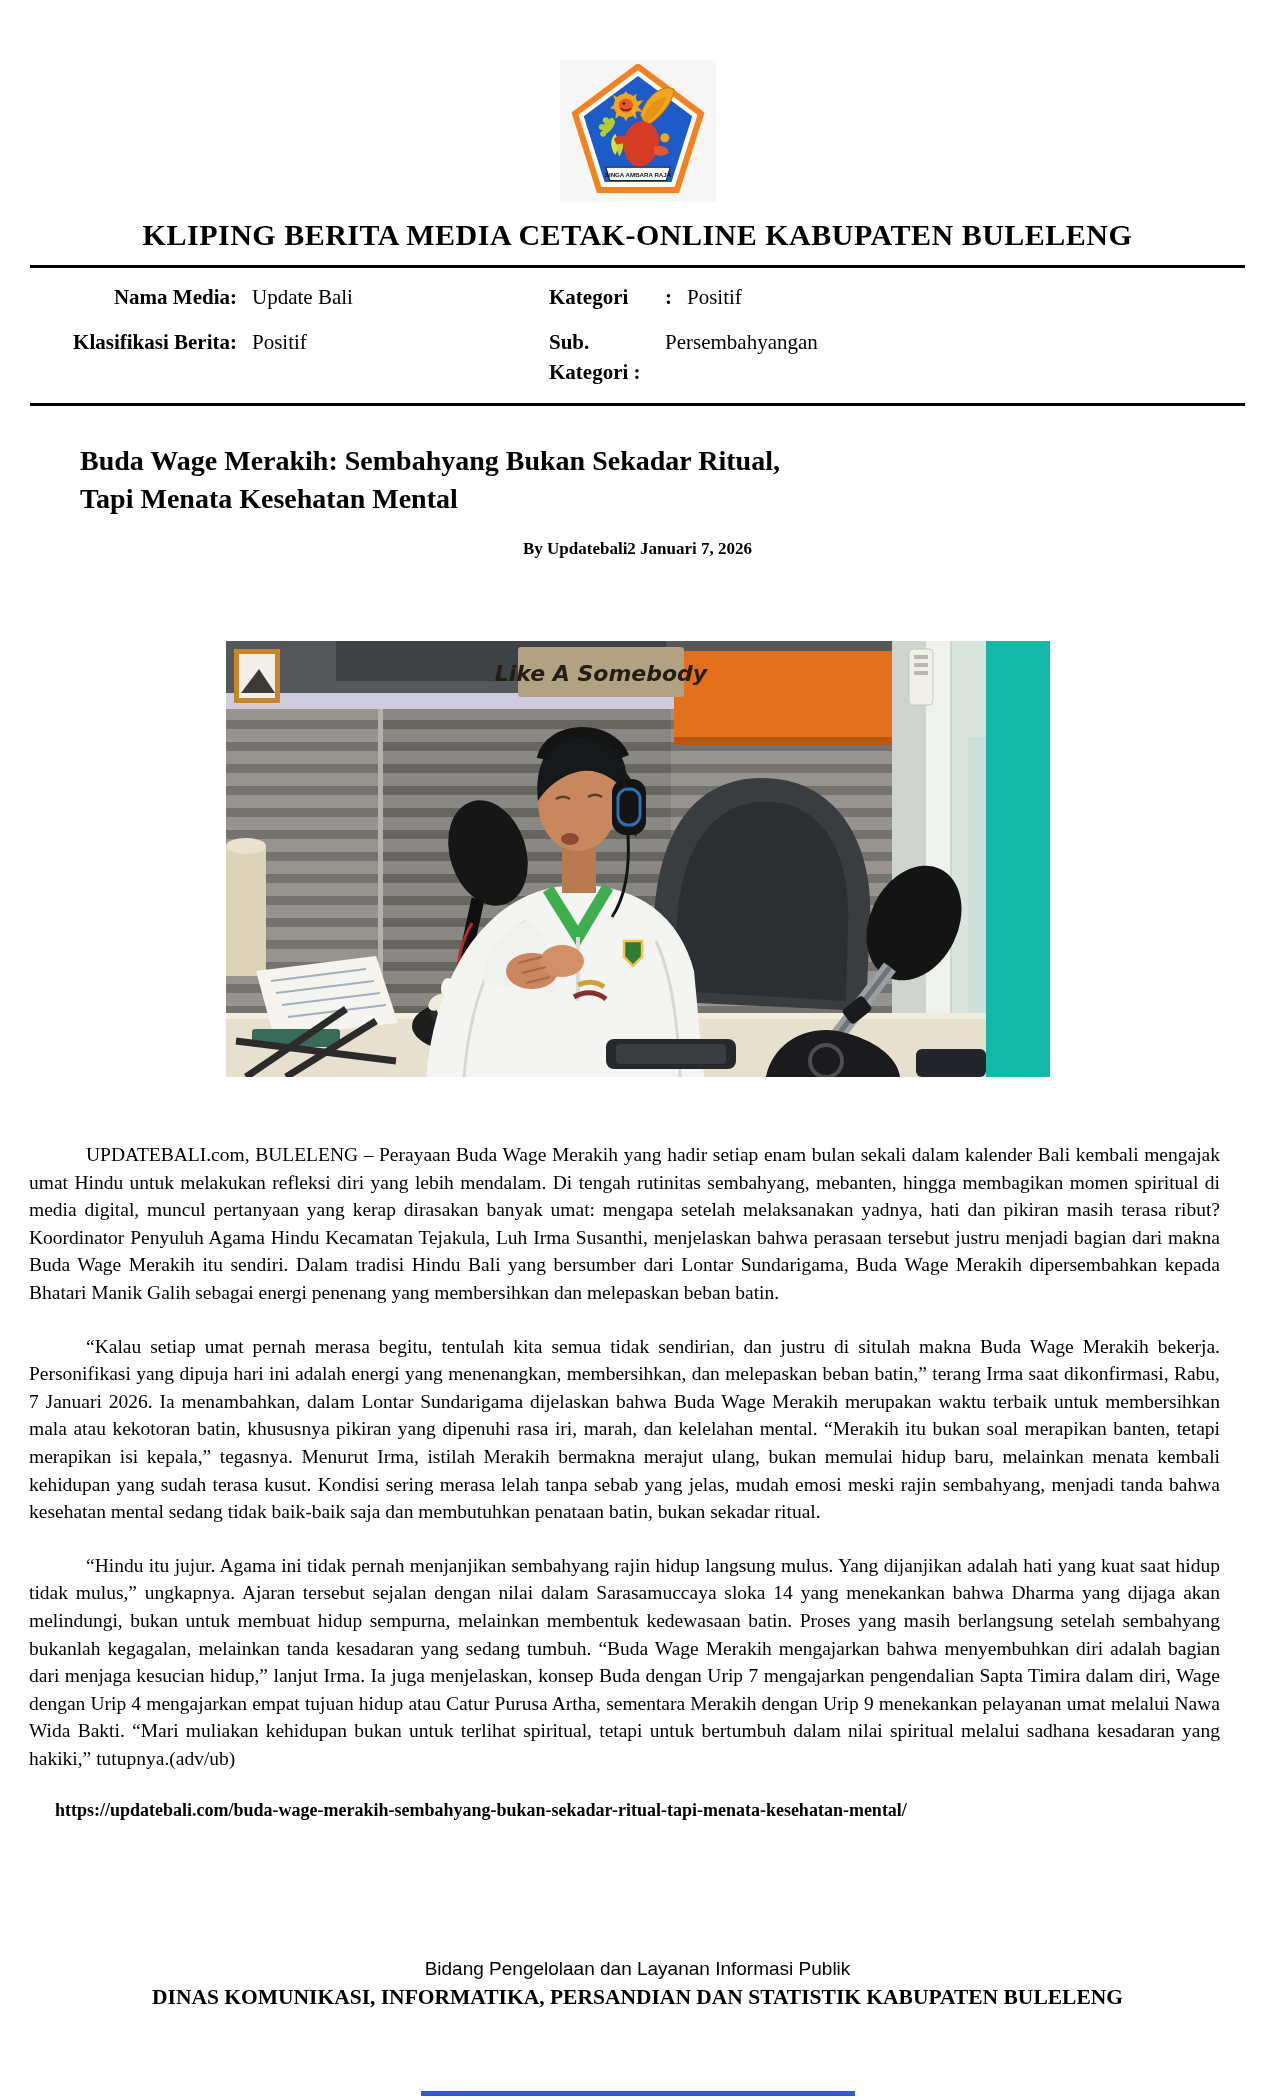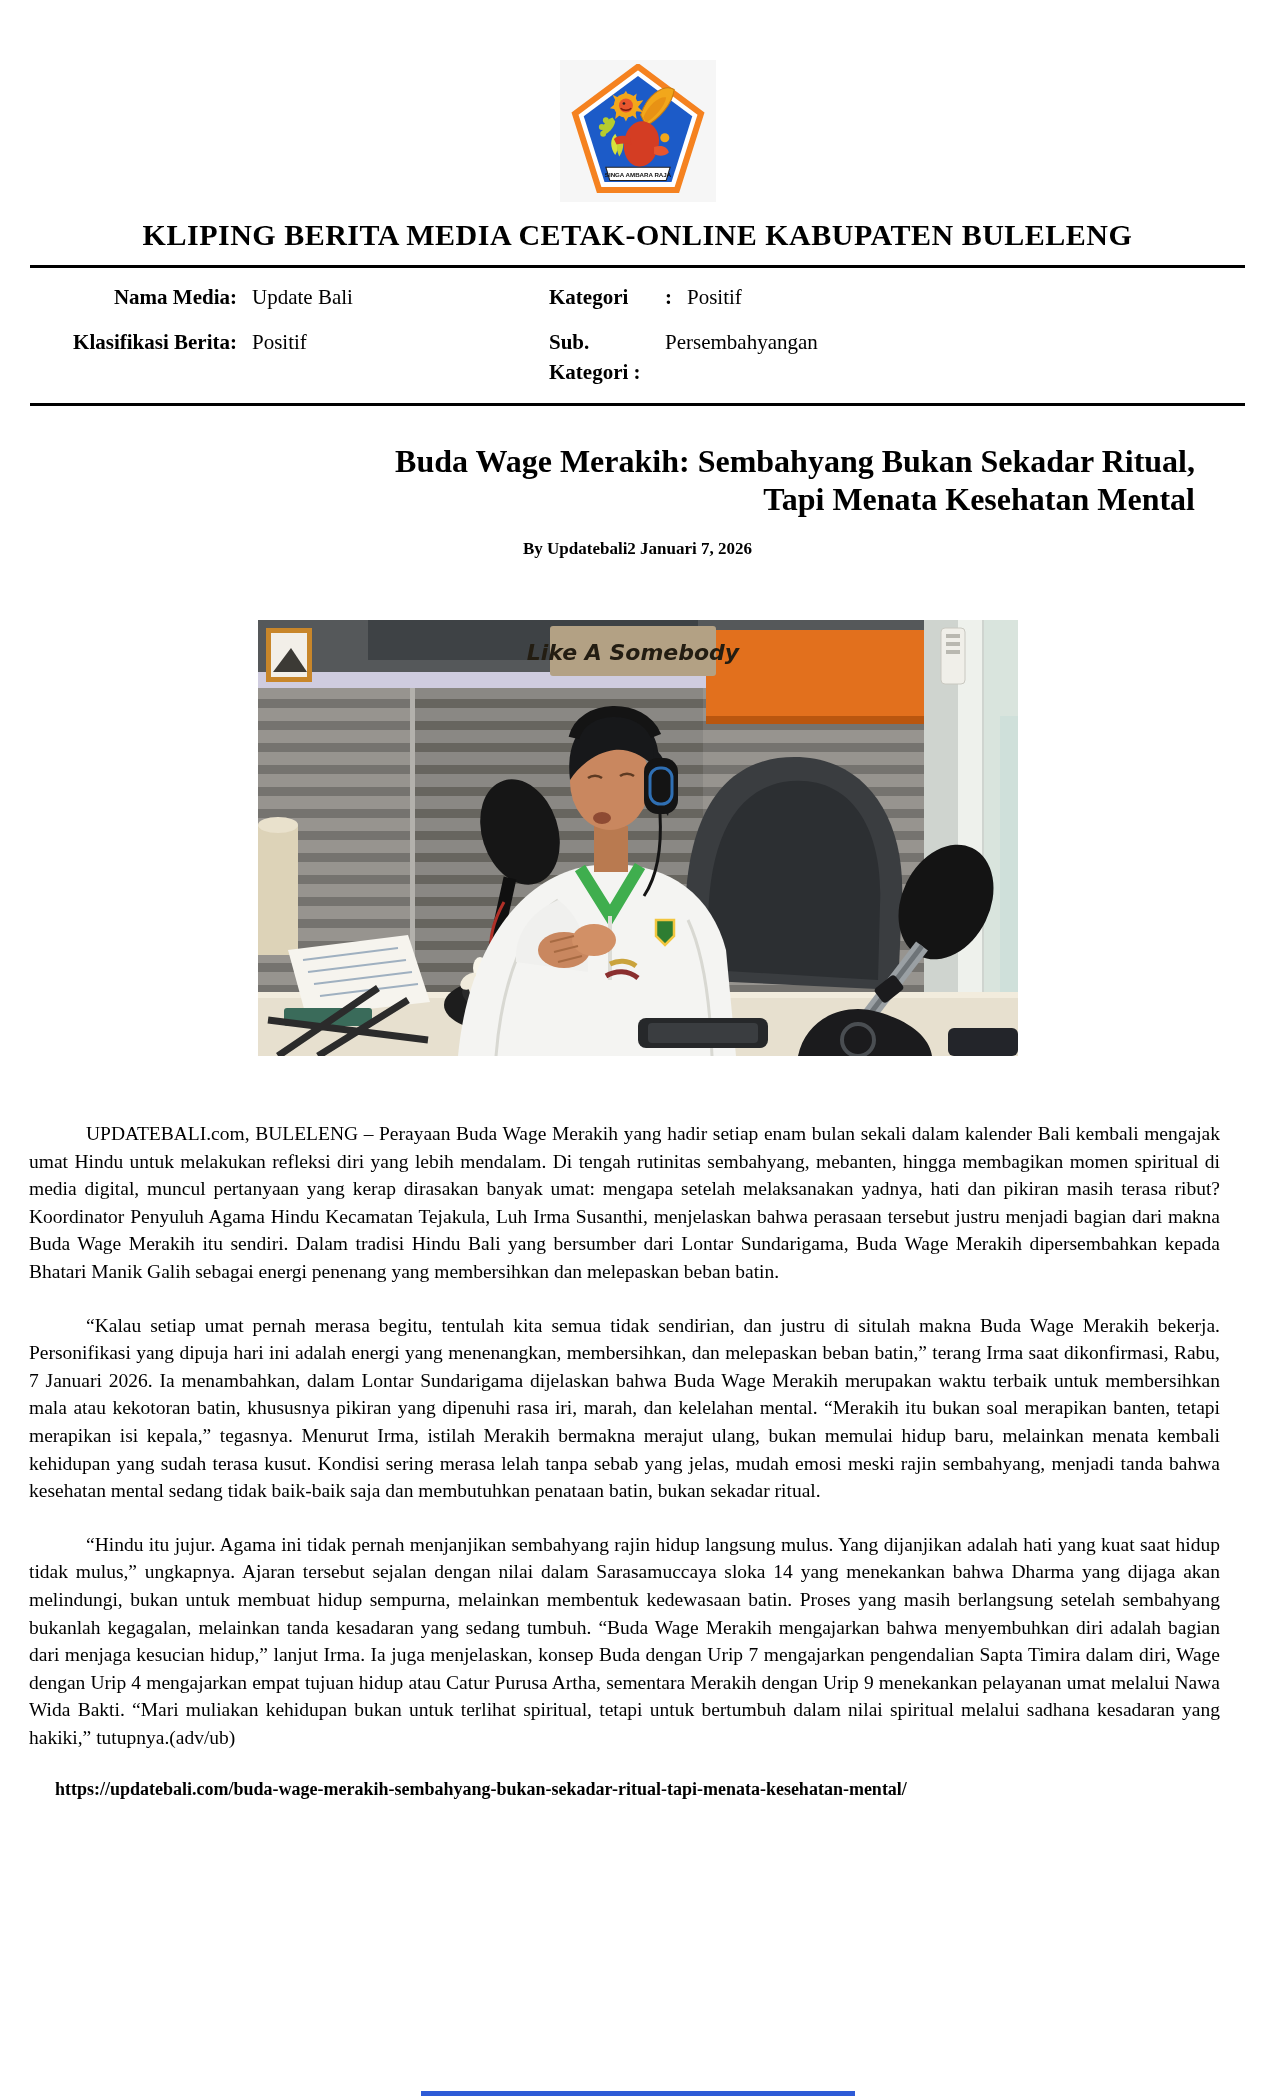--- a/index.html
+++ b/index.html
@@ -40,35 +40,35 @@
   .meta-cell{display:flex;align-items:baseline;line-height:30px;}
   .meta-label{font-weight:bold;}
   .meta-cell.left .meta-label{width:173px;flex:none;text-align:right;}
   .meta-cell.right .meta-label{width:116px;flex:none;}
   .meta-sep{width:22px;flex:none;font-weight:bold;}
   .meta-value{font-weight:normal;}
   .rule.rule2{margin-top:16px;}
   
   .article-title{
     margin:36px 80px 0 80px;
-    text-align:right;
-    font-size:32px;font-weight:bold;
+    text-align:left;
+    font-size:28px;font-weight:bold;
     line-height:38px;
   }
   .byline{
     margin-top:20px;
     text-align:center;
     font-size:17px;font-weight:bold;
     line-height:21px;
   }
   
   .photo{
-    width:760px;height:436px;
-    margin:61px auto 0 auto;
-    background:#fde047;
+    width:824px;height:436px;
+    margin:82px auto 0 auto;
+    background:#14b8a6;
     overflow:hidden;
   }
   .photo svg{display:block;width:760px;height:436px;}
   
   .body-text{
     margin:64px 55px 0 29px;
     font-size:19.5px;
     line-height:27.6px;
     text-align:justify;
   }
@@ -295,16 +295,20 @@
   </div>
 
   <div class="body-text">
     <p>UPDATEBALI.com, BULELENG – Perayaan Buda Wage Merakih yang hadir setiap enam bulan sekali dalam kalender Bali kembali mengajak umat Hindu untuk melakukan refleksi diri yang lebih mendalam. Di tengah rutinitas sembahyang, mebanten, hingga membagikan momen spiritual di media digital, muncul pertanyaan yang kerap dirasakan banyak umat: mengapa setelah melaksanakan yadnya, hati dan pikiran masih terasa ribut? Koordinator Penyuluh Agama Hindu Kecamatan Tejakula, Luh Irma Susanthi, menjelaskan bahwa perasaan tersebut justru menjadi bagian dari makna Buda Wage Merakih itu sendiri. Dalam tradisi Hindu Bali yang bersumber dari Lontar Sundarigama, Buda Wage Merakih dipersembahkan kepada Bhatari Manik Galih sebagai energi penenang yang membersihkan dan melepaskan beban batin.</p>
     <p>“Kalau setiap umat pernah merasa begitu, tentulah kita semua tidak sendirian, dan justru di situlah makna Buda Wage Merakih bekerja. Personifikasi yang dipuja hari ini adalah energi yang menenangkan, membersihkan, dan melepaskan beban batin,” terang Irma saat dikonfirmasi, Rabu, 7 Januari 2026. Ia menambahkan, dalam Lontar Sundarigama dijelaskan bahwa Buda Wage Merakih merupakan waktu terbaik untuk membersihkan mala atau kekotoran batin, khususnya pikiran yang dipenuhi rasa iri, marah, dan kelelahan mental. “Merakih itu bukan soal merapikan banten, tetapi merapikan isi kepala,” tegasnya. Menurut Irma, istilah Merakih bermakna merajut ulang, bukan memulai hidup baru, melainkan menata kembali kehidupan yang sudah terasa kusut. Kondisi sering merasa lelah tanpa sebab yang jelas, mudah emosi meski rajin sembahyang, menjadi tanda bahwa kesehatan mental sedang tidak baik-baik saja dan membutuhkan penataan batin, bukan sekadar ritual.</p>
     <p>“Hindu itu jujur. Agama ini tidak pernah menjanjikan sembahyang rajin hidup langsung mulus. Yang dijanjikan adalah hati yang kuat saat hidup tidak mulus,” ungkapnya. Ajaran tersebut sejalan dengan nilai dalam Sarasamuccaya sloka 14 yang menekankan bahwa Dharma yang dijaga akan melindungi, bukan untuk membuat hidup sempurna, melainkan membentuk kedewasaan batin. Proses yang masih berlangsung setelah sembahyang bukanlah kegagalan, melainkan tanda kesadaran yang sedang tumbuh. “Buda Wage Merakih mengajarkan bahwa menyembuhkan diri adalah bagian dari menjaga kesucian hidup,” lanjut Irma. Ia juga menjelaskan, konsep Buda dengan Urip 7 mengajarkan pengendalian Sapta Timira dalam diri, Wage dengan Urip 4 mengajarkan empat tujuan hidup atau Catur Purusa Artha, sementara Merakih dengan Urip 9 menekankan pelayanan umat melalui Nawa Wida Bakti. “Mari muliakan kehidupan bukan untuk terlihat spiritual, tetapi untuk bertumbuh dalam nilai spiritual melalui sadhana kesadaran yang hakiki,” tutupnya.(adv/ub)</p>
   </div>
 
   <div class="source-url">https://updatebali.com/buda-wage-merakih-sembahyang-bukan-sekadar-ritual-tapi-menata-kesehatan-mental/</div>
 
+  <div class="footer">
+    <div class="footer-line1">Bidang Pengelolaan dan Layanan Informasi Publik</div>
+    <div class="footer-line2">DINAS KOMUNIKASI, INFORMATIKA, PERSANDIAN DAN STATISTIK KABUPATEN BULELENG</div>
+  </div>
 
   <div class="accent-bar"></div>
 
 </div>
 
 </body></html>

